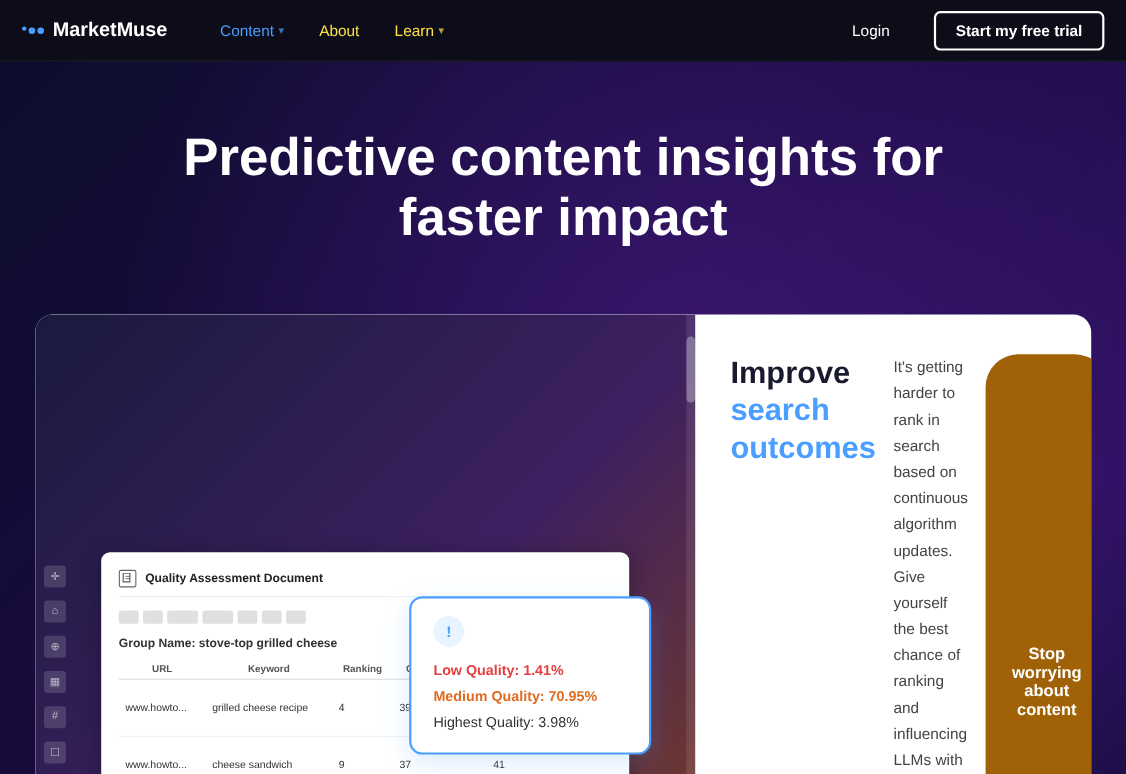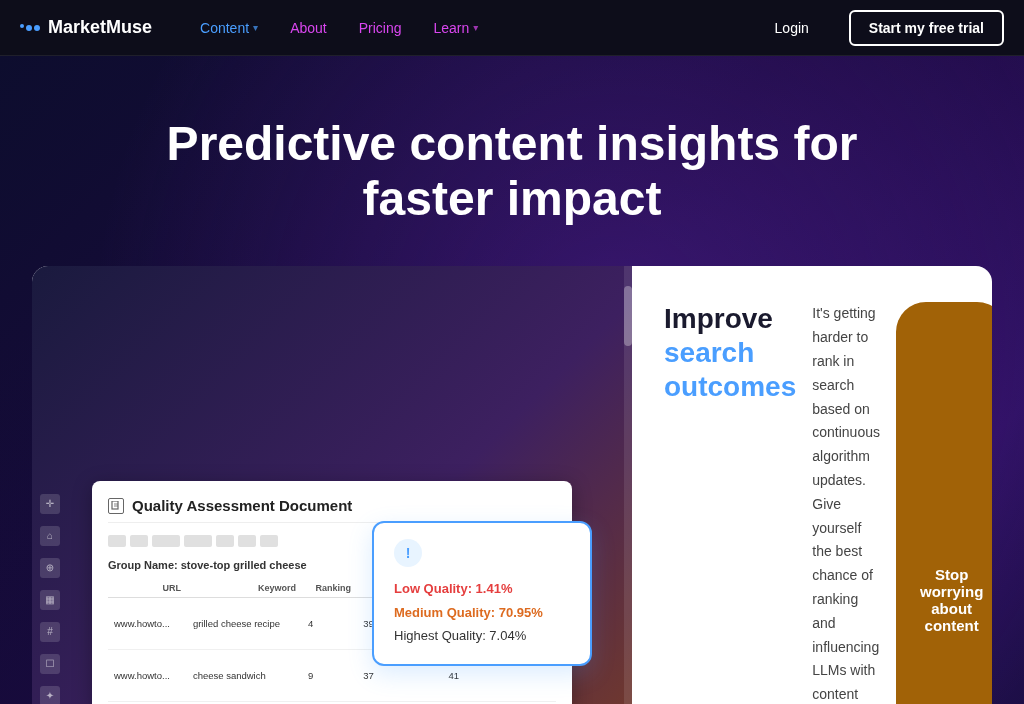--- a/index.html
+++ b/index.html
@@ -39,21 +39,21 @@
       border-radius: 50%;
     }
     .nav-logo-icon span:first-child { width: 4px; height: 4px; margin-top: -4px; }
     .nav-links {
       display: flex;
       align-items: center;
       gap: 0;
       flex: 1;
     }
     .nav-link {
-      color: #d946ef;
+      color: #fde047;
       font-size: 14px;
       padding: 0 16px;
       height: 56px;
       display: flex;
       align-items: center;
       gap: 4px;
       cursor: pointer;
       text-decoration: none;
     }
     .nav-link.active { color: #4a9eff; }
@@ -105,21 +105,21 @@
       pointer-events: none;
     }
 
     .hero-title {
       color: #fff;
       font-size: 48px;
       font-weight: 800;
       text-align: center;
       max-width: 700px;
       line-height: 1.15;
-      margin-bottom: 40px;
+      margin-bottom: 60px;
       position: relative;
       z-index: 1;
     }
 
     
     .hero-tabs {
       display: flex;
       align-items: center;
       gap: 0;
       margin-bottom: 32px;
@@ -219,21 +219,21 @@
     .doc-icon {
       width: 16px;
       height: 16px;
       border: 1.5px solid #666;
       border-radius: 2px;
       display: flex;
       align-items: center;
       justify-content: center;
     }
     .doc-title {
-      font-size: 15px;
+      font-size: 11px;
       font-weight: 700;
       color: #222;
     }
     .doc-toolbar {
       display: flex;
       gap: 4px;
       margin-bottom: 12px;
     }
     .toolbar-btn {
       width: 18px;
@@ -260,21 +260,21 @@
       line-height: 1.6;
     }
 
     .doc-table {
       width: 100%;
       border-collapse: collapse;
       font-size: 9.5px;
       margin-top: 8px;
     }
     .doc-table th {
-      text-align: right;
+      text-align: center;
       color: #555;
       font-weight: 600;
       padding: 4px 6px;
       border-bottom: 1px solid #ddd;
       font-size: 9px;
     }
     .doc-table td {
       padding: 20px 6px;
       color: #333;
       border-bottom: 1px solid #f0f0f0;
@@ -383,23 +383,20 @@
     </div>
     <span>MarketMuse</span>
   </a>
   <div class="nav-links">
     <a class="nav-link active">
       <span>Content</span>
       <span class="chevron">▾</span>
     </a>
     <a class="nav-link">
       <span>About</span>
-    </a>
-    <a class="nav-link">
-      <span>Pricing</span>
     </a>
     <a class="nav-link">
       <span>Learn</span>
       <span class="chevron">▾</span>
     </a>
   </div>
   <div class="nav-actions">
     <button class="btn-login">Login</button>
     <button class="btn-trial">Start my free trial</button>
   </div>
@@ -472,21 +469,21 @@
               <td>37</td>
               <td>41</td>
             </tr>
           </tbody>
         </table>
 
         <div class="doc-popup">
           <div class="popup-exclaim">!</div>
           <div class="popup-row red">Low Quality: 1.41%</div>
           <div class="popup-row orange">Medium Quality: 70.95%</div>
-          <div class="popup-row normal">Highest Quality: 7.04%</div>
+          <div class="popup-row normal">Highest Quality: 3.98%</div>
         </div>
       </div>
 
       <div class="scroll-hint">
         <div class="scroll-thumb"></div>
       </div>
     </div>
 
     <div class="card-right">
       <h2 class="card-right-title">

